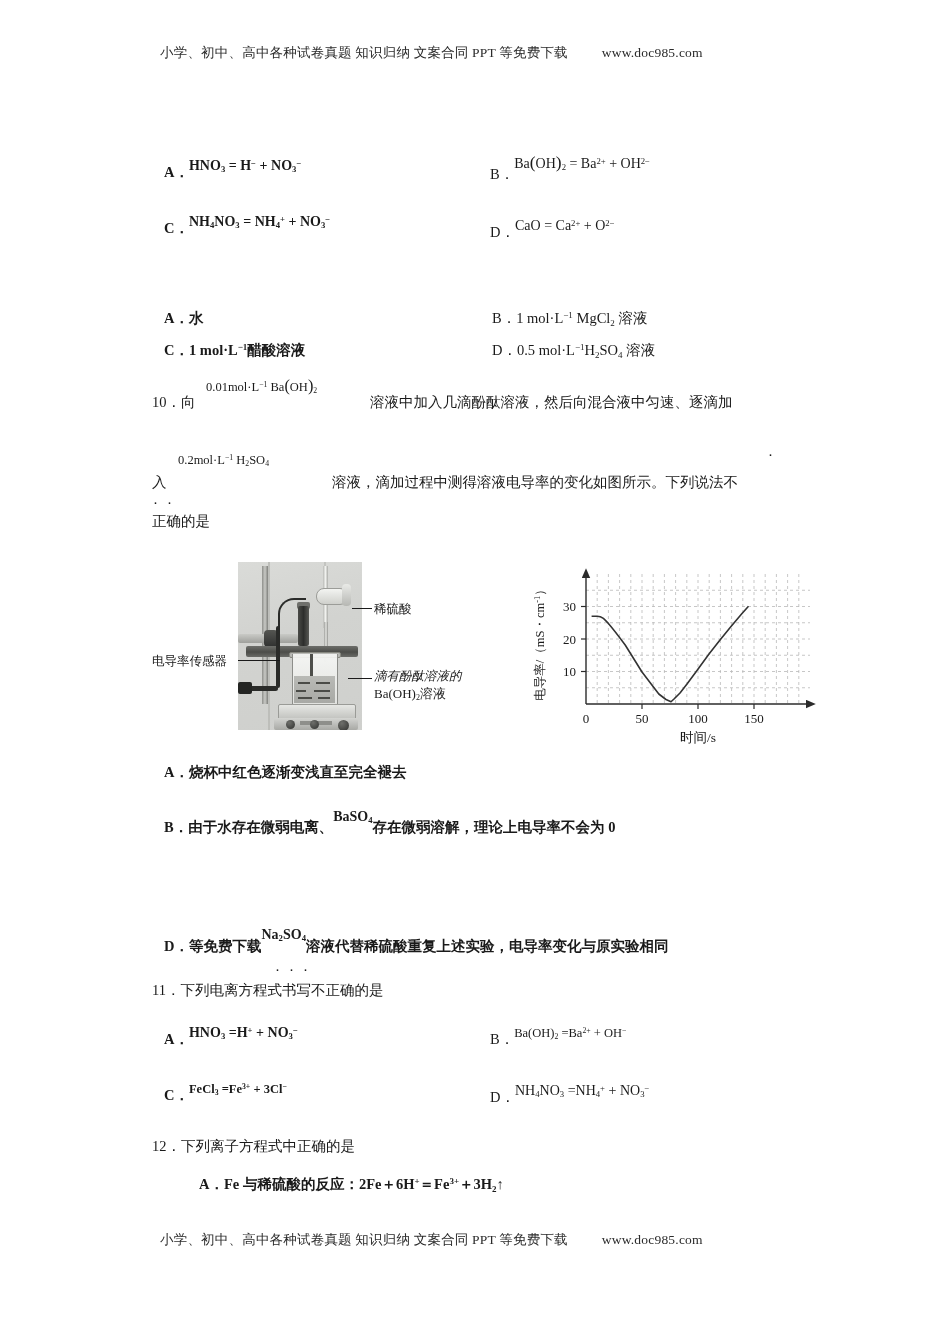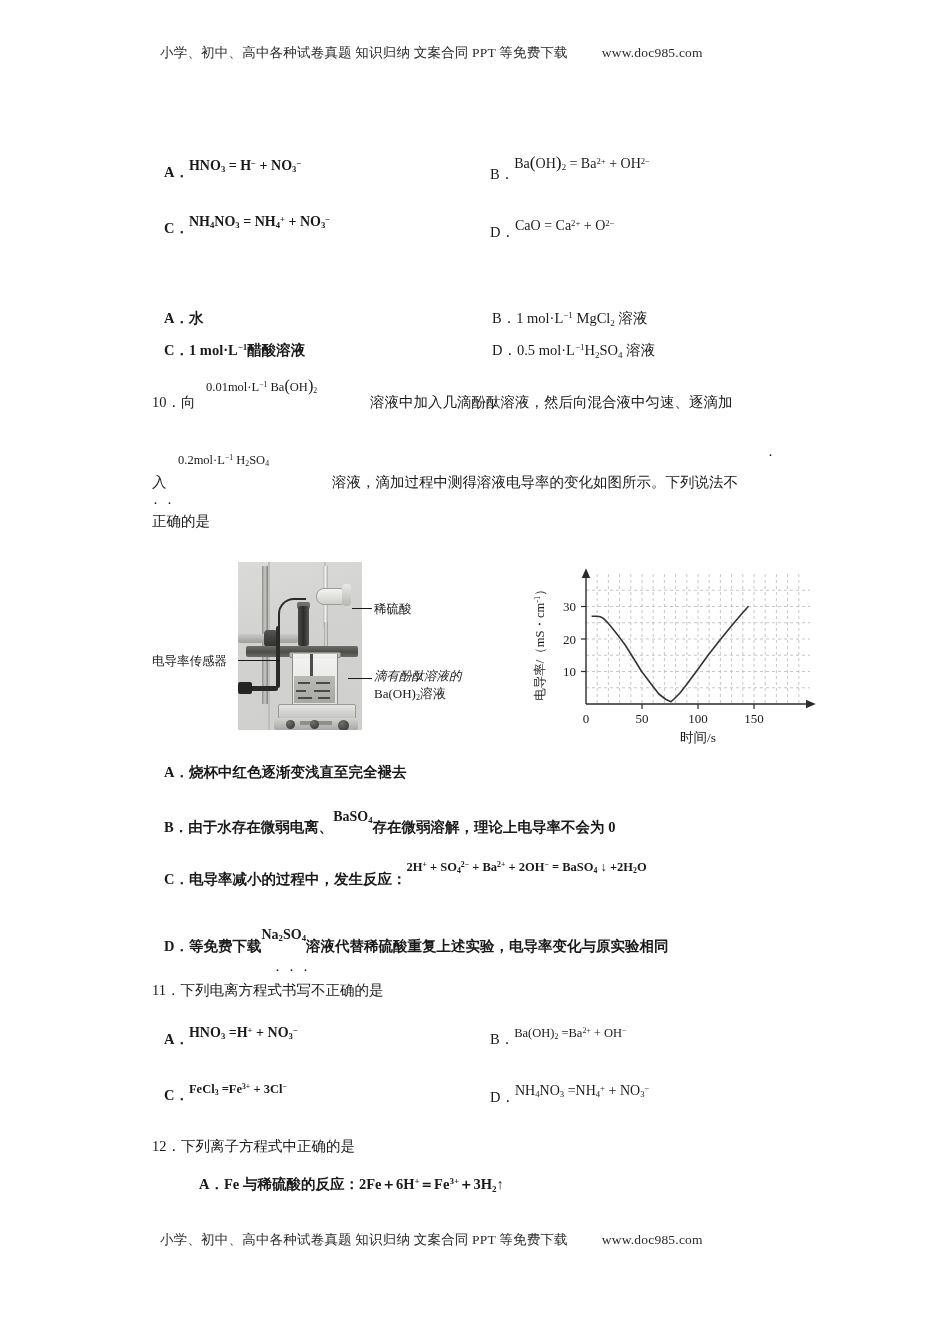--- a/index.html
+++ b/index.html
@@ -456,23 +456,20 @@
   </div>
 
   <div class="qline opt-left" style="top:762px;">
     <span>A．烧杯中红色逐渐变浅直至完全褪去</span>
   </div>
 
   <div class="qline opt-left" style="top:817px;">
     <span>B．由于水存在微弱电离、</span><span class="mx" style="position:relative;top:-11px;">BaSO<sub>4</sub></span><span>存在微弱溶解，理论上电导率不会为 0</span>
   </div>
 
-  <div class="qline opt-left" style="top:869px;">
-    <span>C．电导率减小的过程中，发生反应：</span><span class="mx mxs" style="position:relative;top:-13px;">2H<sup>+</sup> + SO<sub>4</sub><sup>2−</sup> + Ba<sup>2+</sup> + 2OH<sup>−</sup> = BaSO<sub>4</sub> ↓ +2H<sub>2</sub>O</span>
-  </div>
 
   <div class="qline opt-left" style="top:936px;">
     <span>D．等免费下载</span><span class="mx" style="position:relative;top:-12px;">Na<sub>2</sub>SO<sub>4</sub></span><span>溶液代替稀硫酸重复上述实验，电导率变化与原实验相同</span>
   </div>
 
   <div class="dots" style="left:275px;top:967px;">···</div>
   <div class="qline qstem" style="top:980px;text-align:center;">
     <span>11．</span><span>下列电离方程式书写不正确的是</span>
   </div>
 

